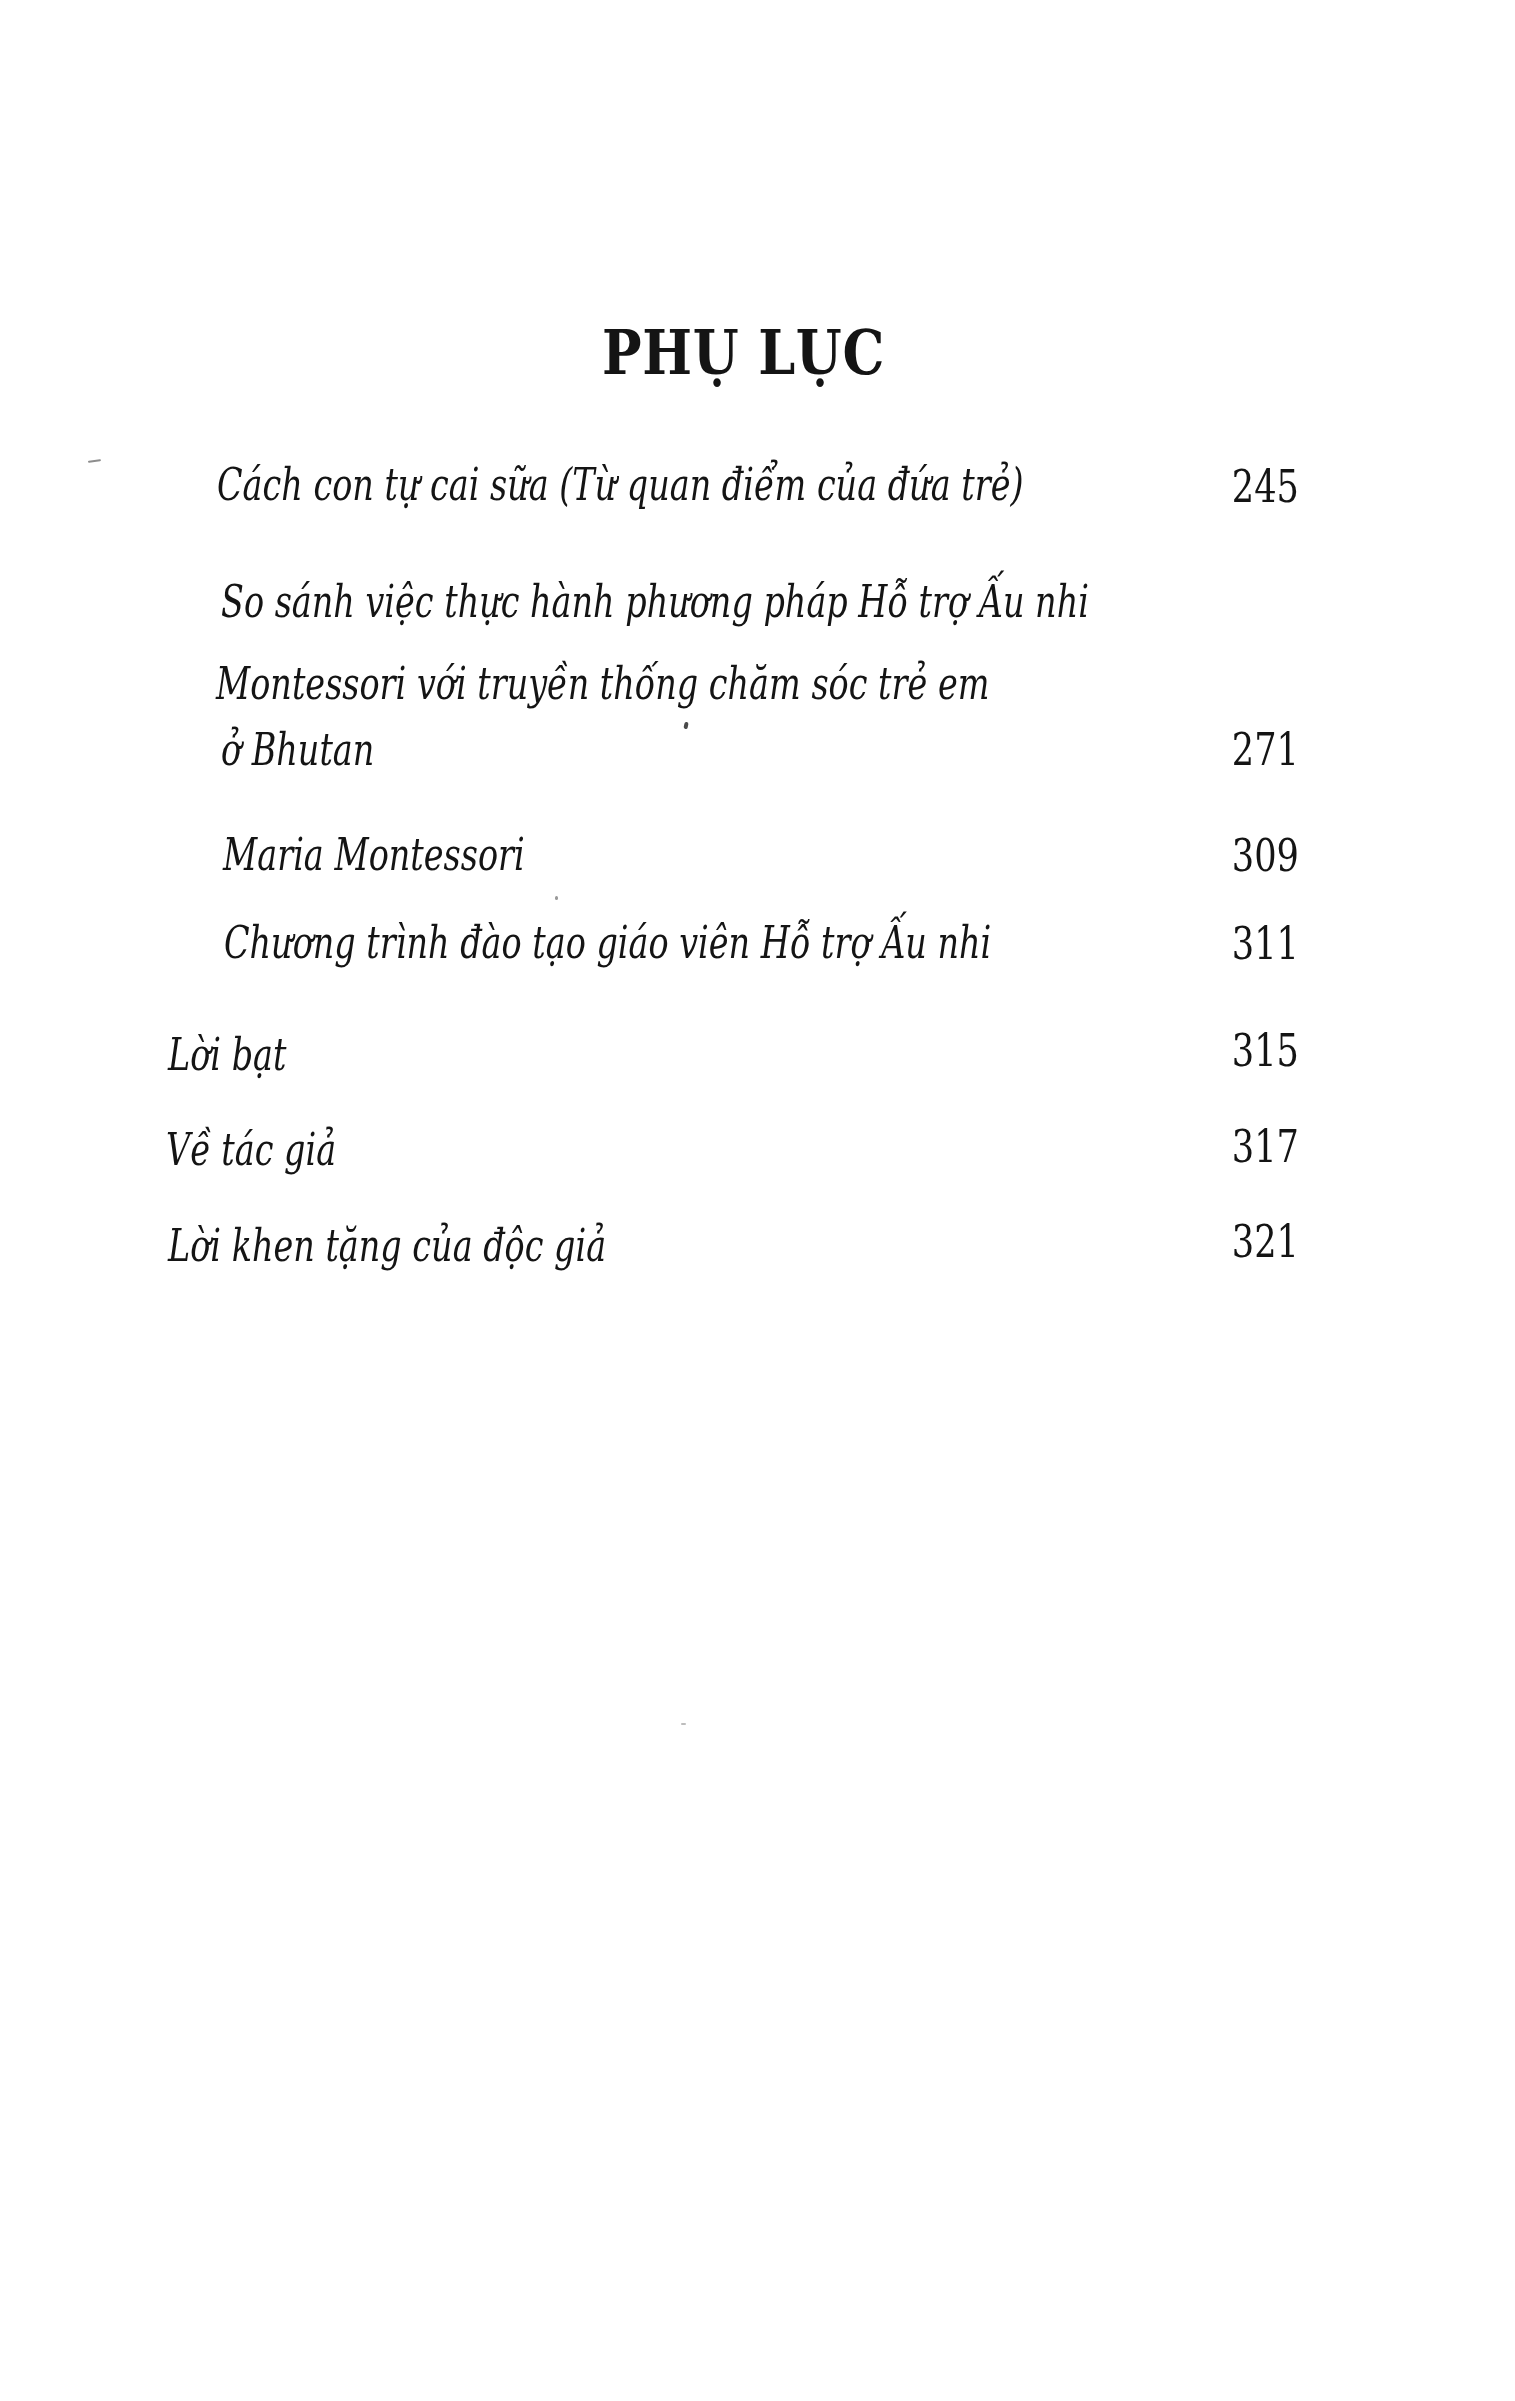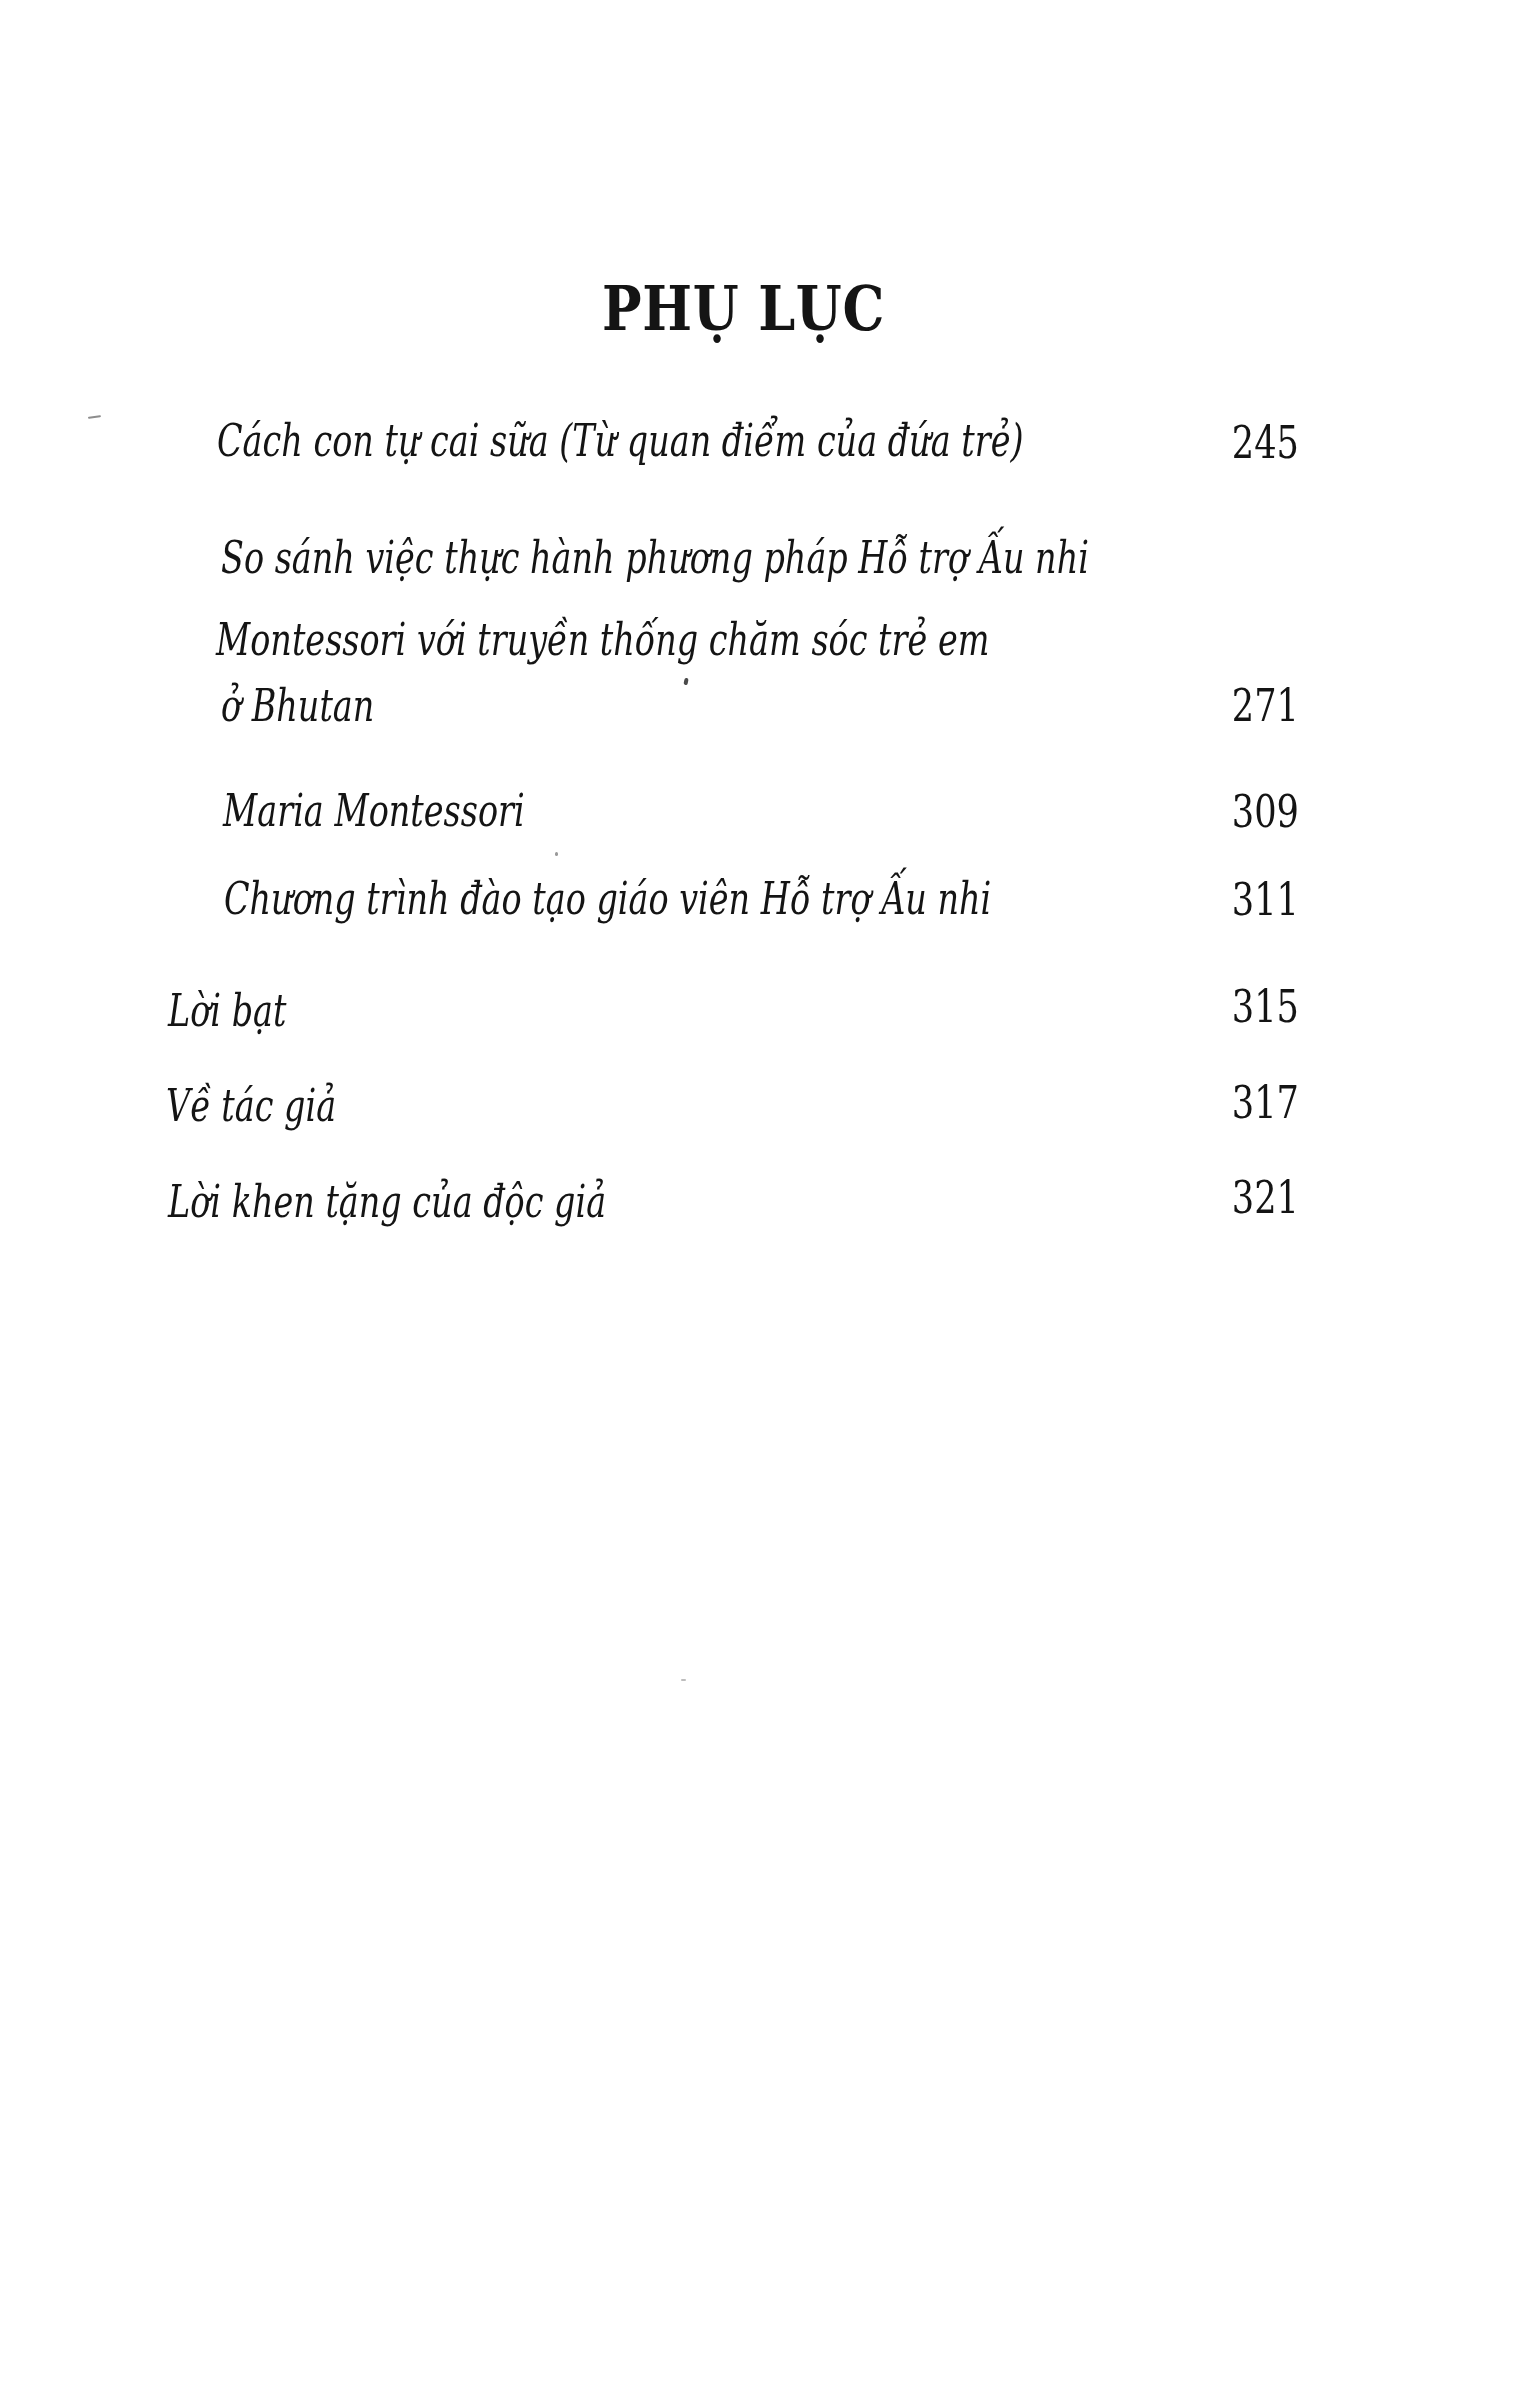--- a/index.html
+++ b/index.html
@@ -8,20 +8,21 @@
     background: #ffffff;
   }
   .page {
     position: relative;
     width: 1516px;
     height: 2297px;
     background: #ffffff;
     overflow: hidden;
     font-family: "DejaVu Serif", serif;
     color: #141414;
+    margin-top: 44px;
   }
   .title {
     position: absolute;
     top: 278px;
     left: 0;
     right: 29px;
     margin: 0;
     text-align: center;
     font-family: "DejaVu Serif", serif;
     font-weight: bold;

